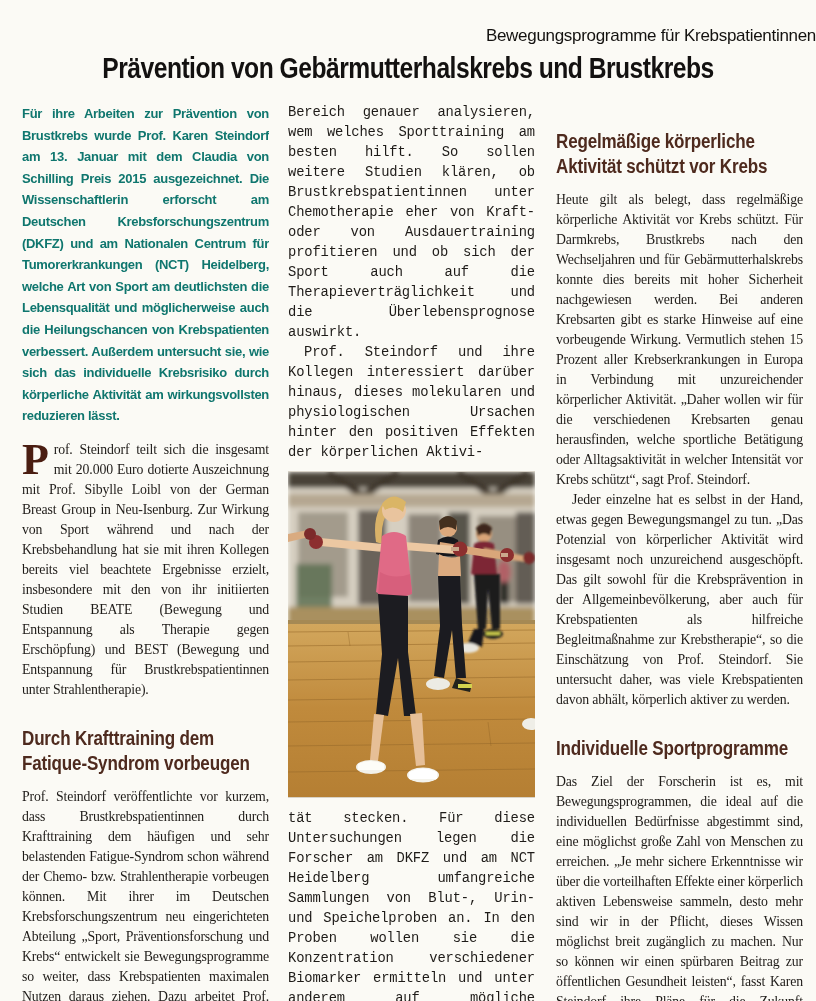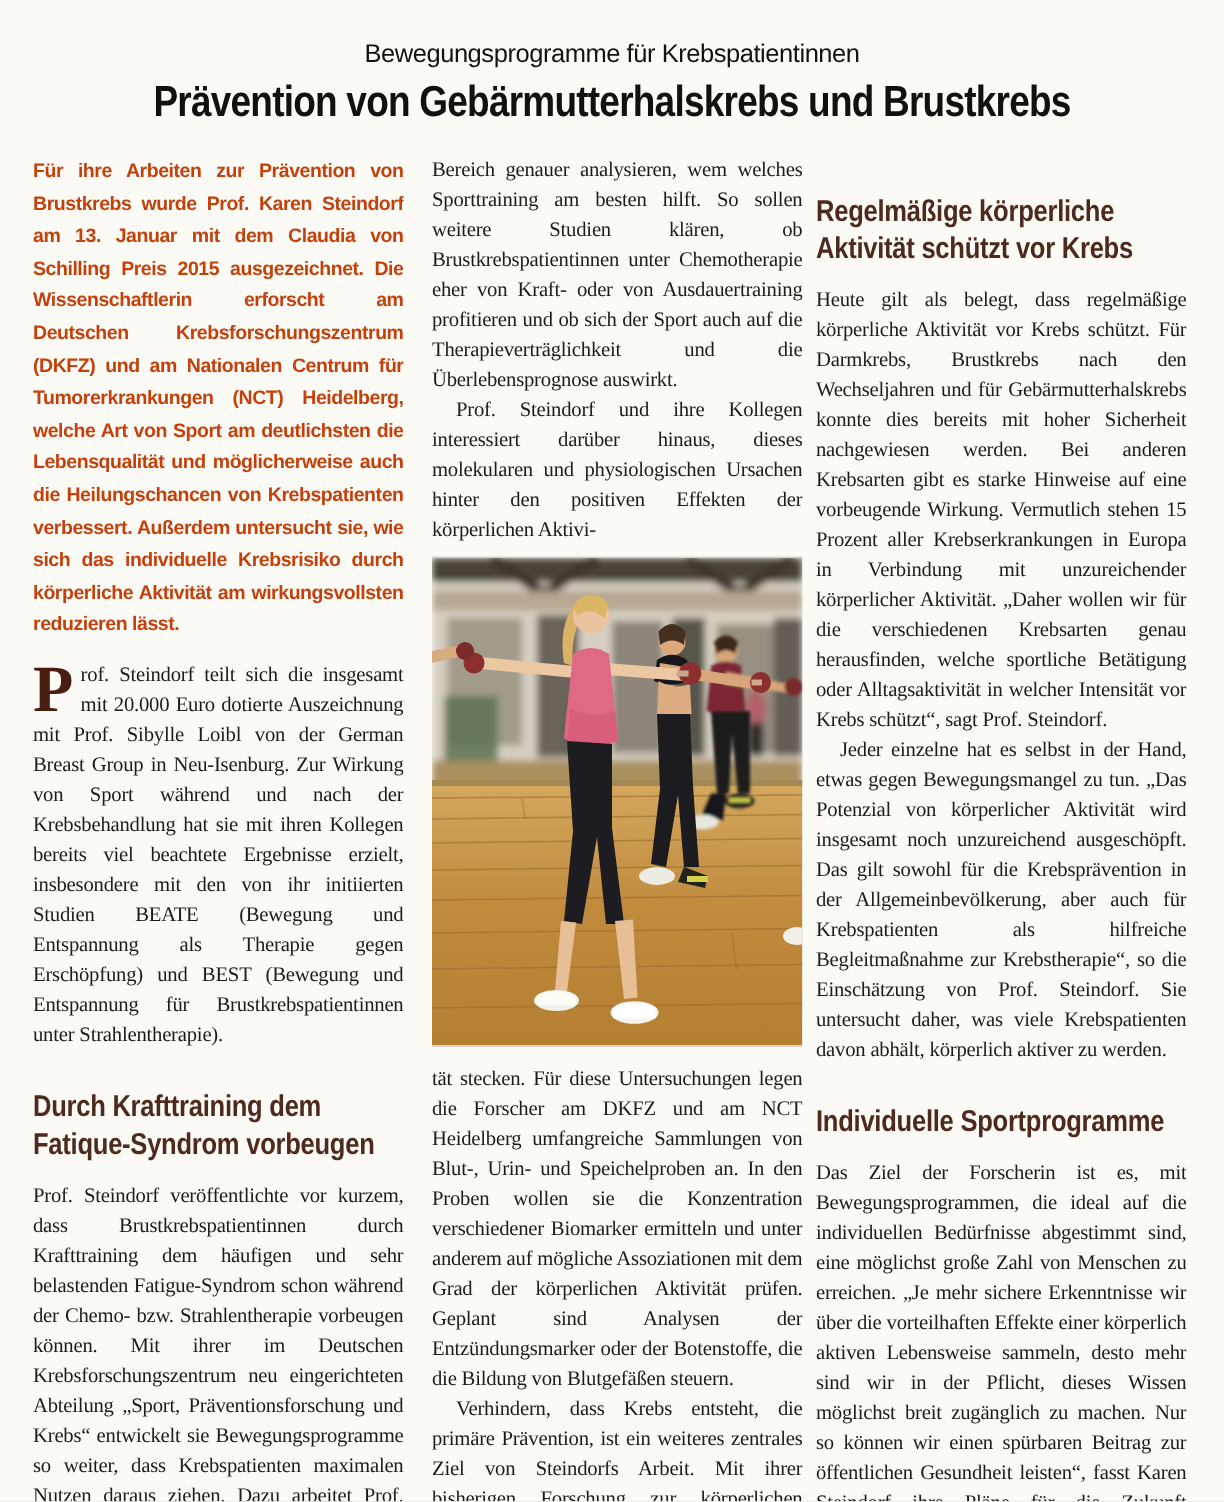--- a/index.html
+++ b/index.html
@@ -8,21 +8,21 @@
     width:816px;height:1001px;
     background:#fbfaf5;
     overflow:hidden;
     font-family:"Liberation Serif", serif;
     color:#1e1b18;
     box-sizing:border-box;
   }
   
   .kicker{
     position:absolute;top:26px;left:0;width:100%;
-    text-align:center;
+    text-align:right;
     font-family:"Liberation Sans", sans-serif;
     font-size:17px;font-weight:400;color:#141210;
     letter-spacing:-0.3px;
   }
   .title{
     position:absolute;top:52px;left:0;width:100%;
     text-align:center;
     font-family:"Liberation Sans", sans-serif;
     font-size:29px;font-weight:700;color:#131110;
     letter-spacing:-0.6px;
@@ -31,31 +31,31 @@
     white-space:nowrap;
   }
   
   .columns{
     position:absolute;top:103px;left:22px;
     width:781px;height:898px;
     display:flex;
   }
   .col{width:247px;overflow:hidden;}
   .col1{margin-right:19px;}
-  .col2{margin-right:9px;}
+  .col2{margin-right:21px;font-family:Liberation Mono, monospace;}
   .col3{width:247px;}
   p{margin:0;text-align:justify;
     font-size:13.8px;line-height:20px;letter-spacing:-0.15px;
     hyphens:auto;-webkit-hyphens:auto;}
   p.indent{text-indent:16px;}
   .lead{
     font-family:"Liberation Sans", sans-serif;
     font-weight:700;
     font-size:13px;line-height:21.6px;letter-spacing:-0.3px;
-    color:#c2410c;
+    color:#0f766e;
   }
   .gap{height:13px;}
   .drop-cap{
     float:left;
     font-family:"Liberation Serif", serif;
     font-weight:700;
     font-size:44px;line-height:34px;
     color:#4a1d11;
     margin:3px 5px 0 0;
   }

